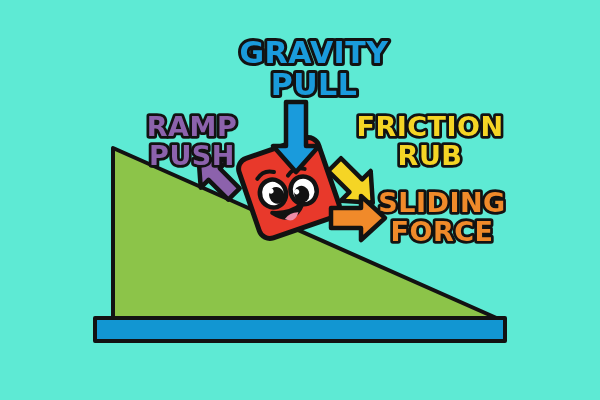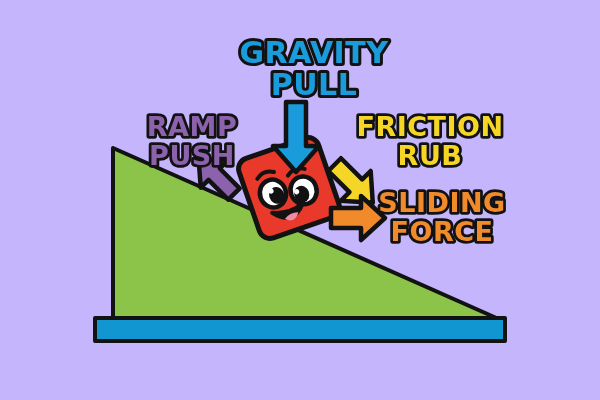--- a/index.html
+++ b/index.html
@@ -10,21 +10,21 @@
   body {
     width: 600px;
     height: 400px;
     overflow: hidden;
     font-family: "DejaVu Sans", sans-serif;
   }
   #scene {
     position: relative;
     width: 600px;
     height: 400px;
-    background: #c4b5fd;
+    background: #5eead4;
   }
   #scene svg {
     position: absolute;
     top: 0;
     left: 0;
     width: 600px;
     height: 400px;
   }
 </style>
 </head>

